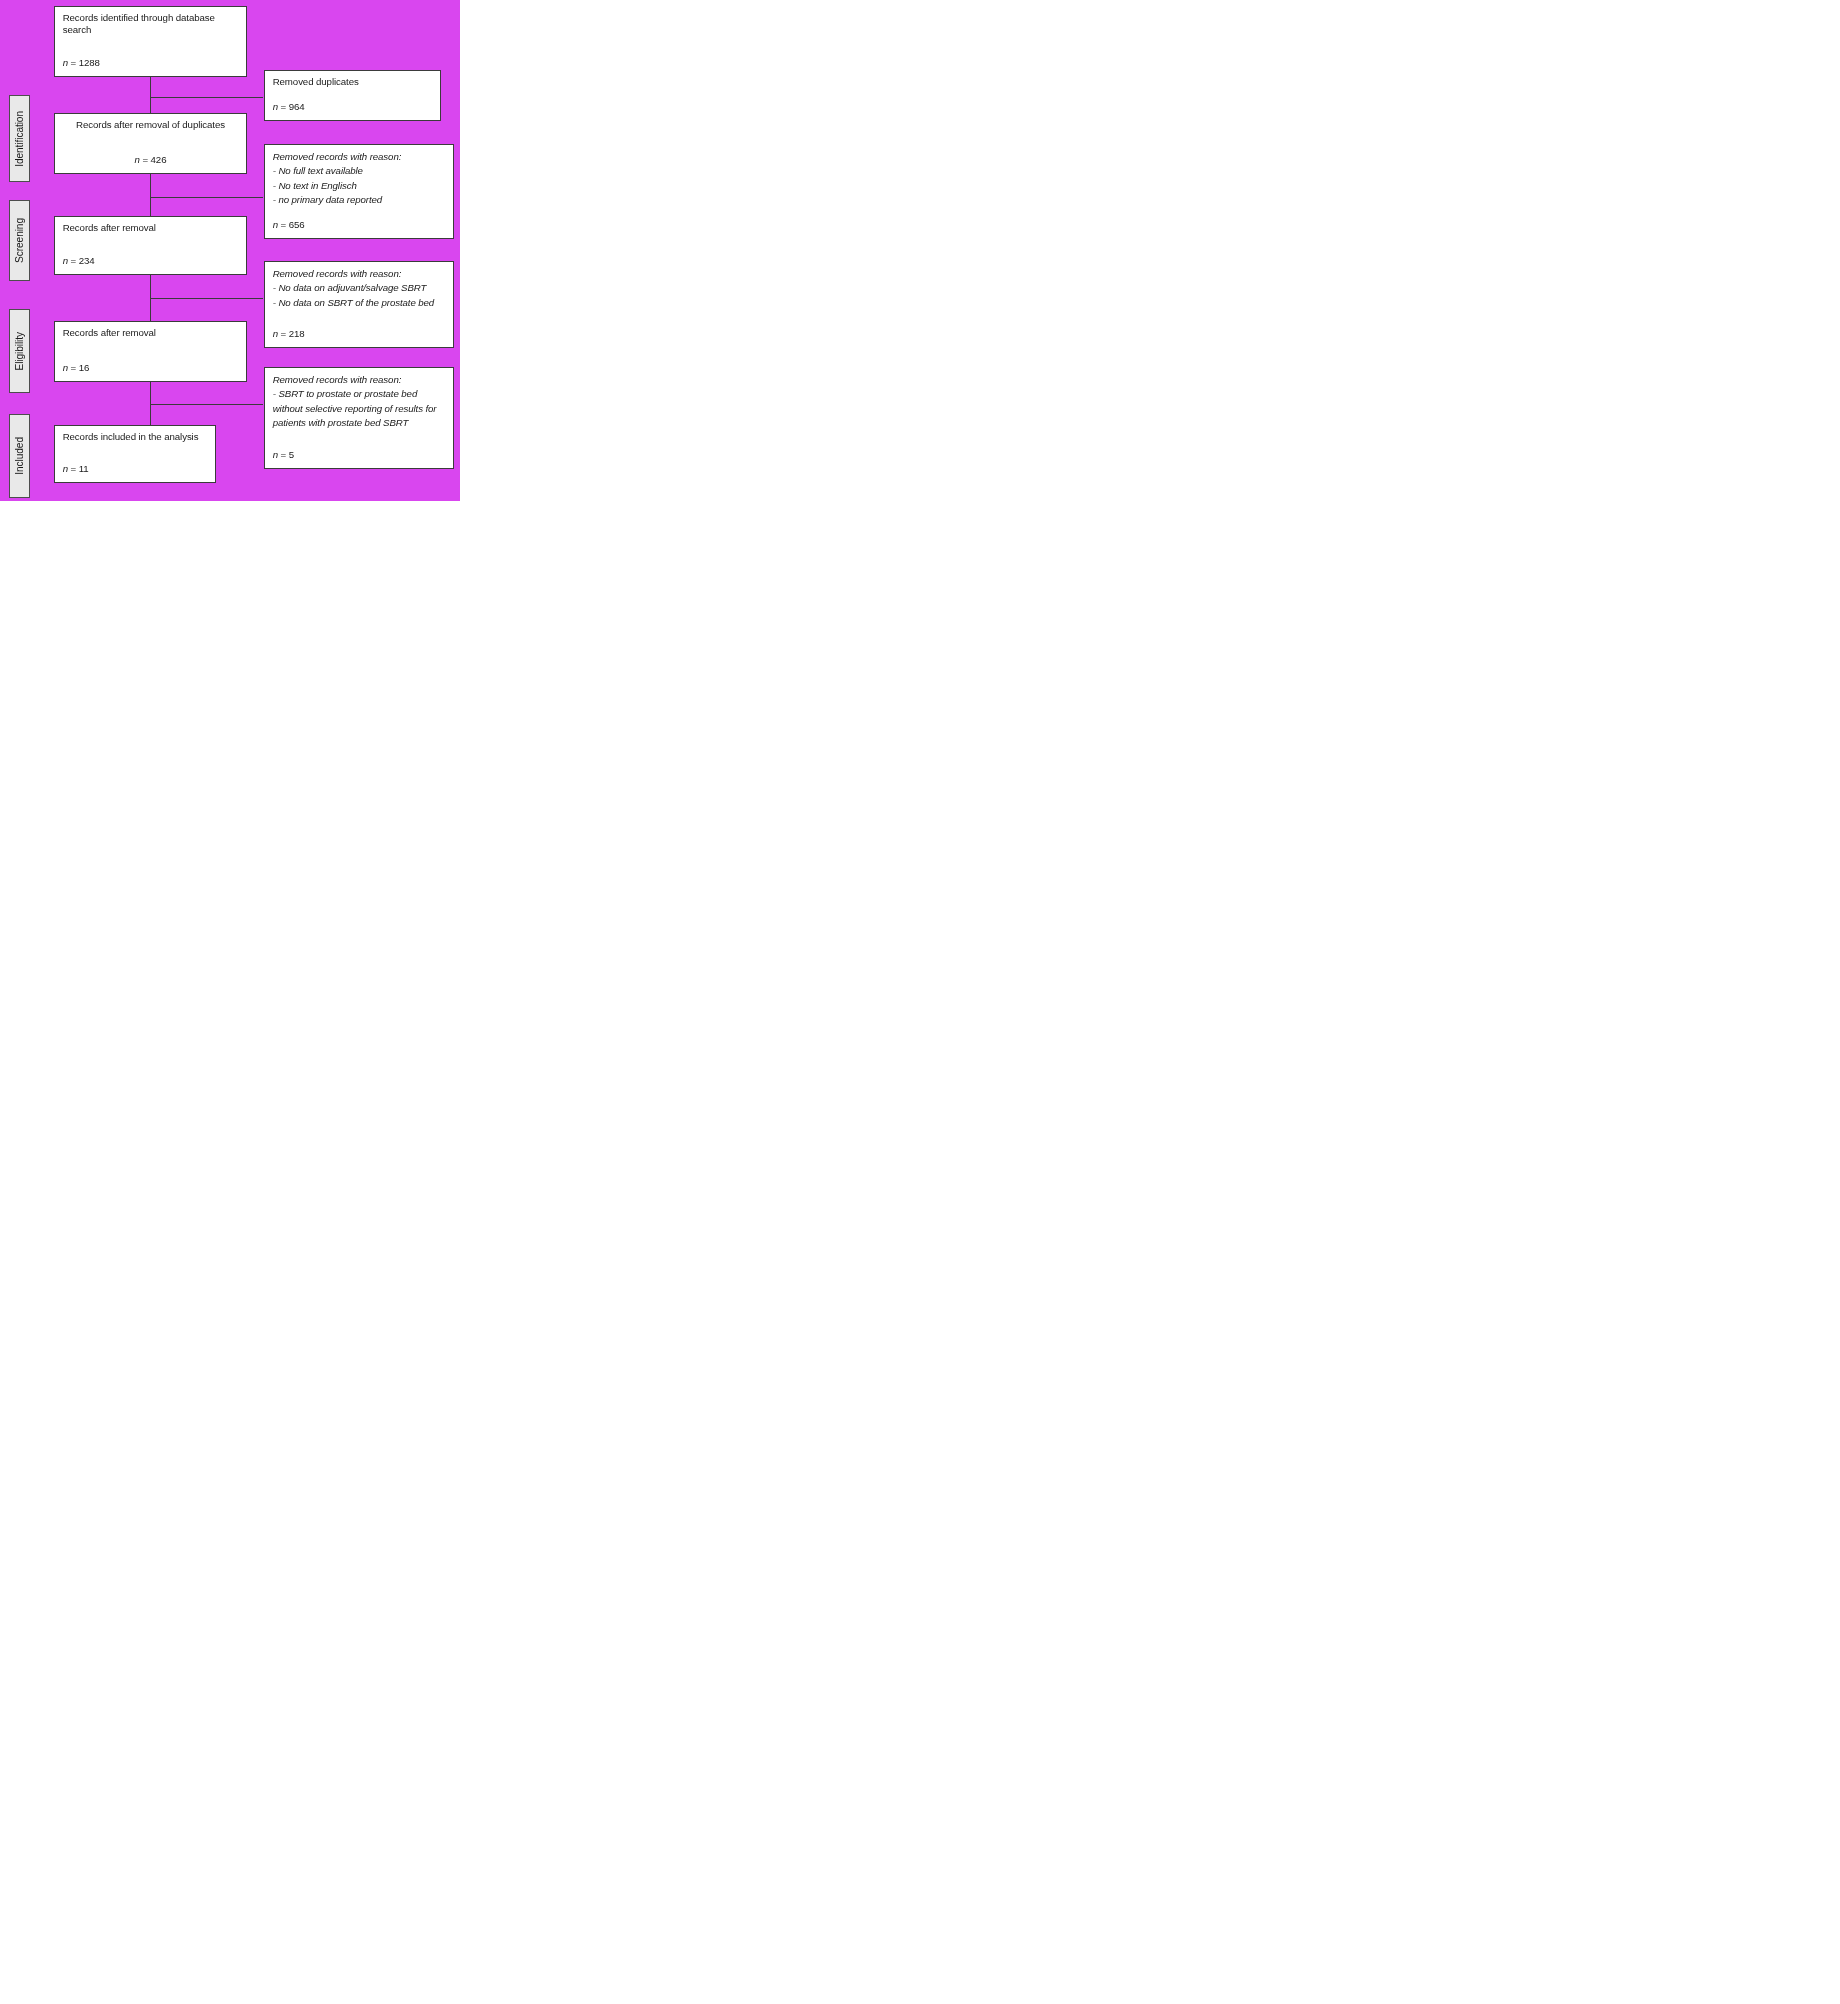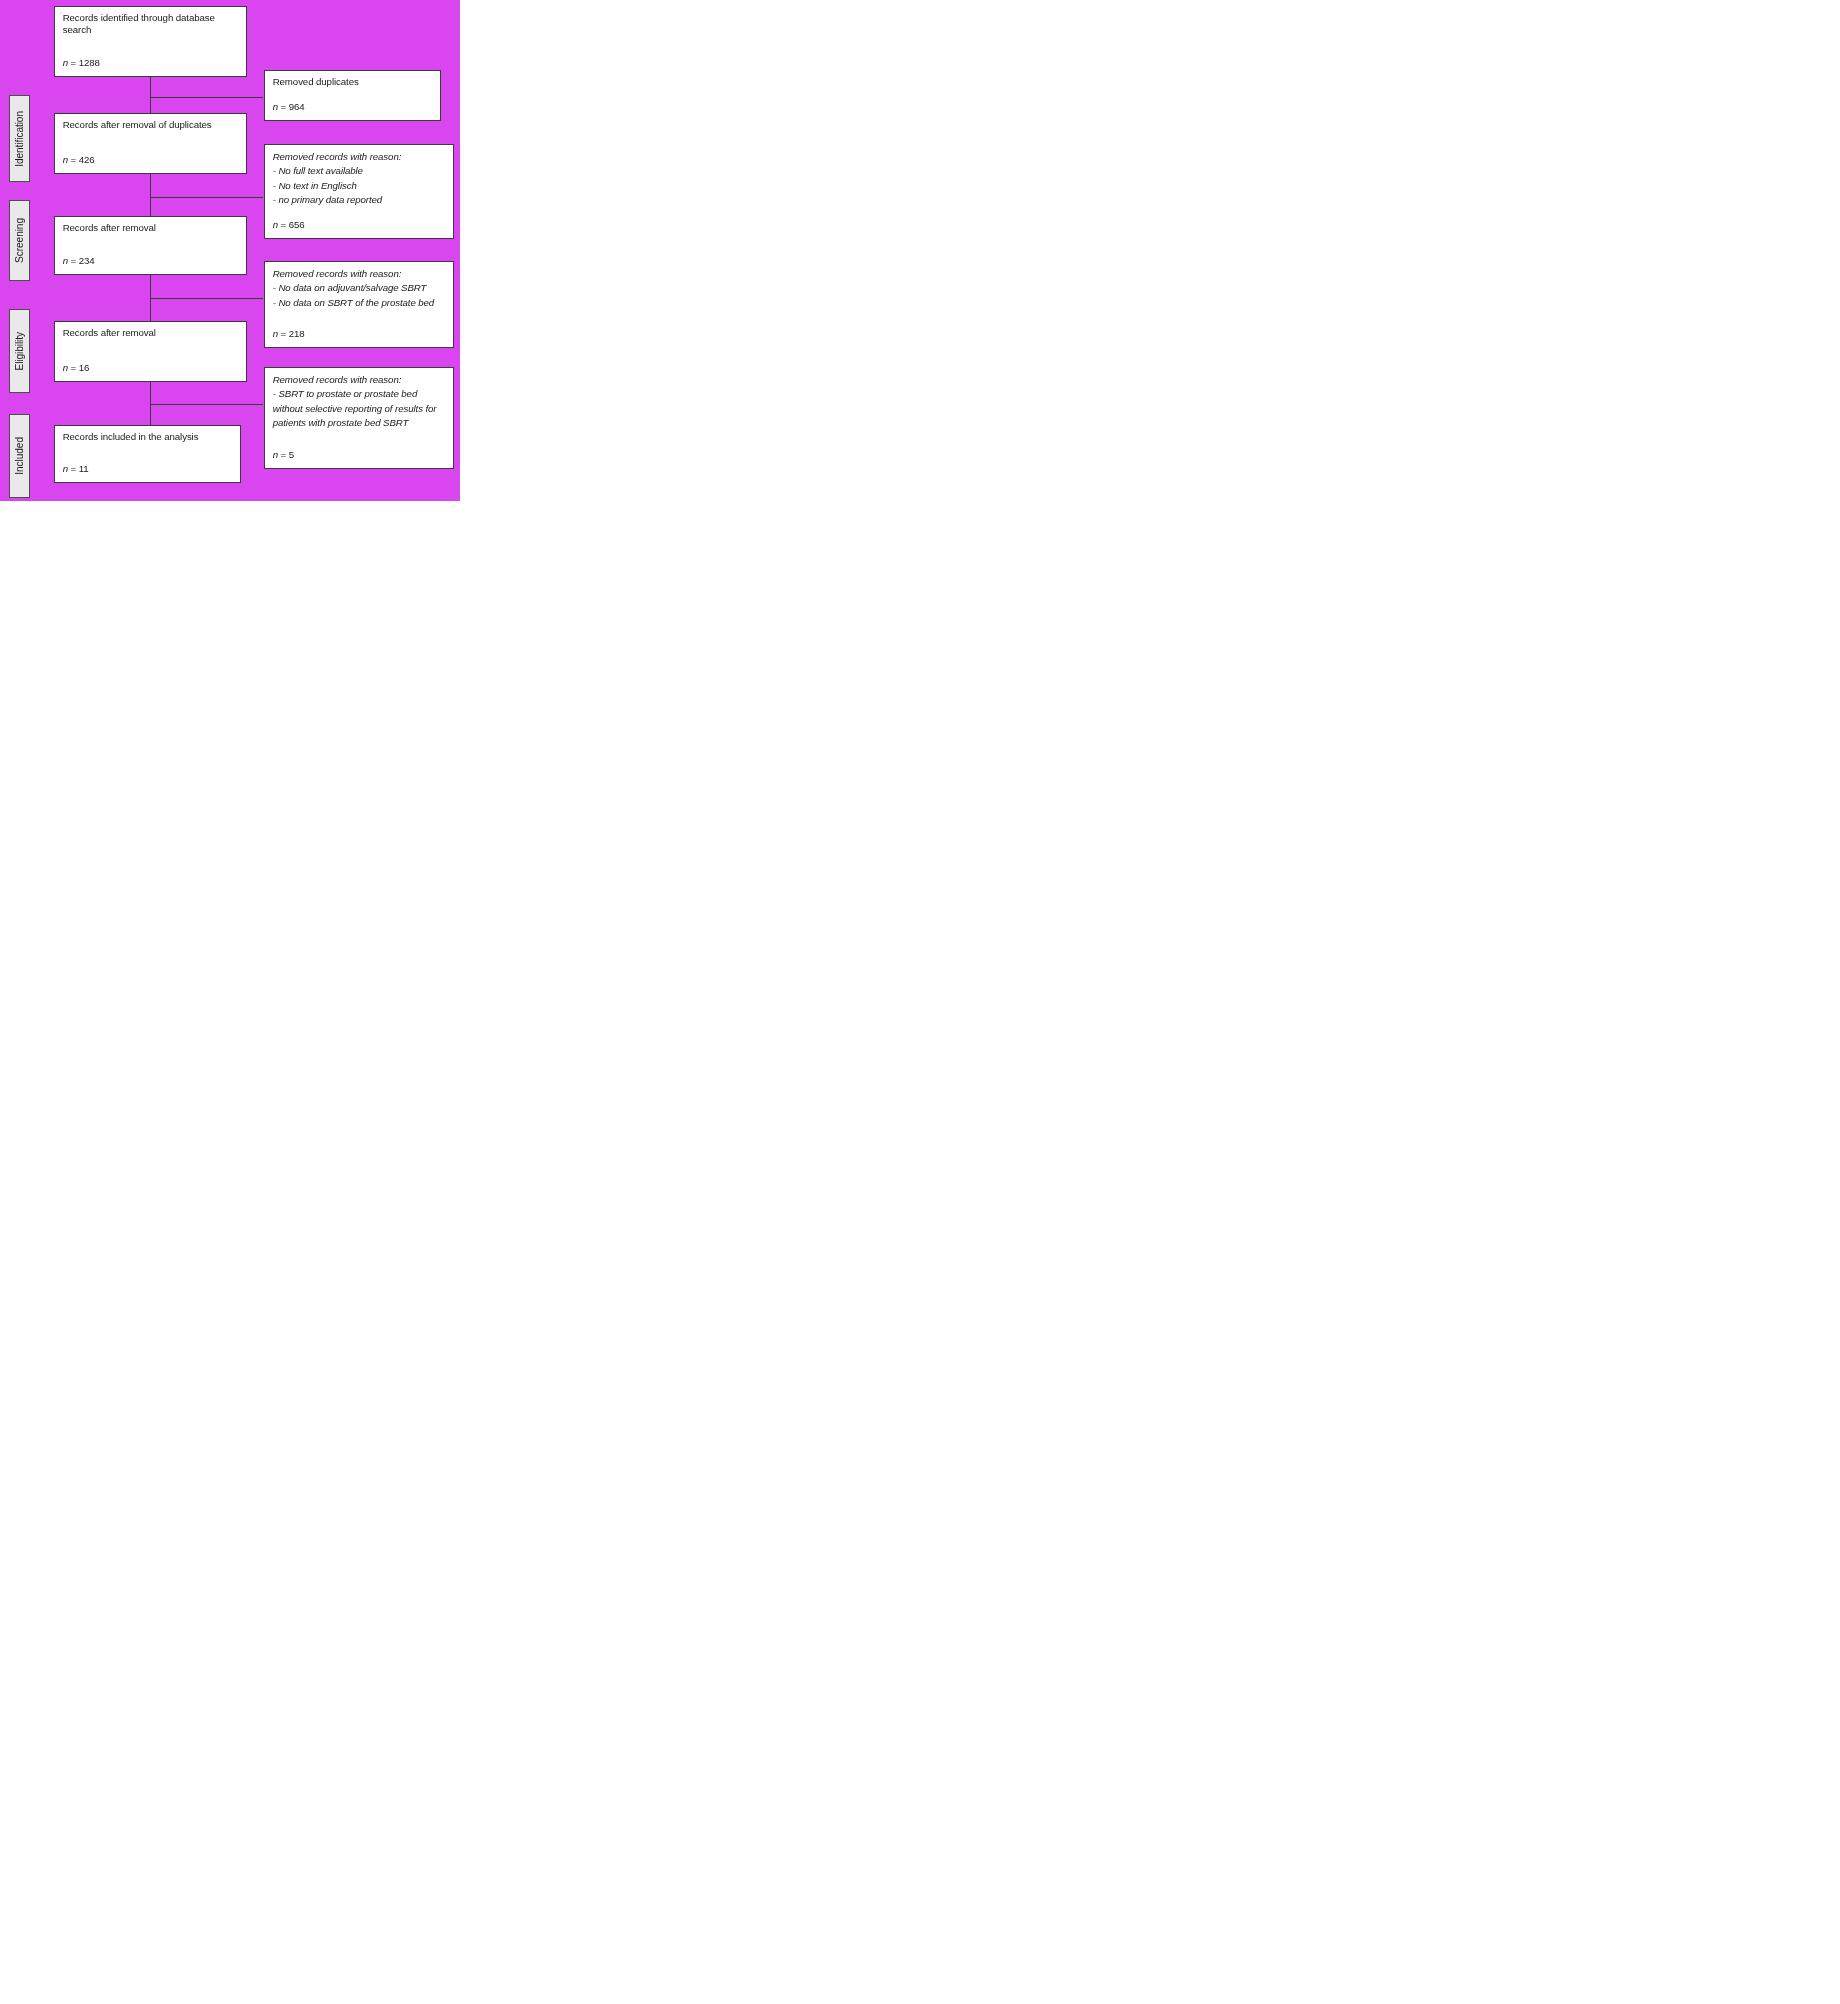--- a/index.html
+++ b/index.html
@@ -84,36 +84,36 @@
   <div class="line" style="left:150px; top:97px; width:113px; height:1px;"></div>
   <div class="line" style="left:150px; top:197px; width:113px; height:1px;"></div>
   <div class="line" style="left:150px; top:298px; width:113px; height:1px;"></div>
   <div class="line" style="left:150px; top:404px; width:113px; height:1px;"></div>
 
   <div class="box" style="left:54px; top:6.1px; width:193px; height:71px;">
     <div class="title">Records identified through database search</div>
     <span class="n-line">n = 1288</span>
   </div>
 
-  <div class="box" style="left:54px; top:113px; width:193px; height:61px;">
+  <div class="box" style="left:54px; top:113px; width:193px; height:61px;align-items:center;">
     <div class="title">Records after removal of duplicates</div>
     <span class="n-line">n = 426</span>
   </div>
 
   <div class="box" style="left:54px; top:216px; width:193px; height:59px;">
     <div class="title">Records after removal</div>
     <span class="n-line">n = 234</span>
   </div>
 
   <div class="box" style="left:54px; top:321px; width:193px; height:61px;">
     <div class="title">Records after removal</div>
     <span class="n-line">n = 16</span>
   </div>
 
-  <div class="box" style="left:54px; top:425px; width:187px; height:58px;">
+  <div class="box" style="left:54px; top:425px; width:162px; height:58px;">
     <div class="title">Records included in the analysis</div>
     <span class="n-line">n = 11</span>
   </div>
 
   <div class="box" style="left:264px; top:70px; width:177px; height:51px;">
     <div class="title">Removed duplicates</div>
     <span class="n-line">n = 964</span>
   </div>
 
   <div class="box" style="left:264px; top:144px; width:190px; height:95px;">

